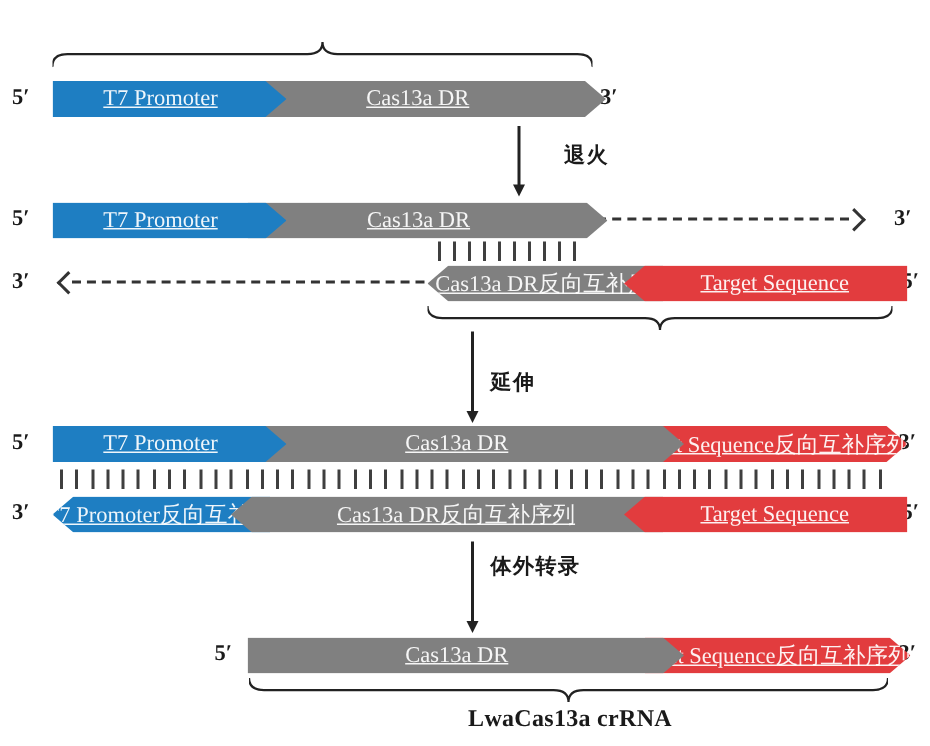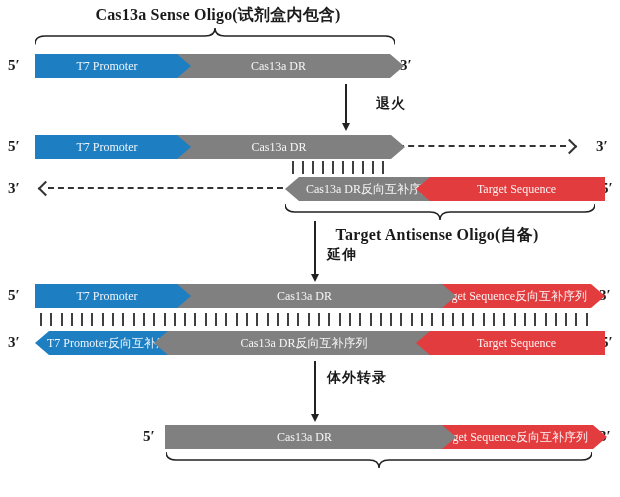--- a/index.html
+++ b/index.html
@@ -19,22 +19,22 @@
   .step-label{
     font-size:14px;font-weight:700;white-space:nowrap;letter-spacing:1px;
   }
   .end-label{
     font-size:15px;font-weight:600;white-space:nowrap;
   }
   .strand{position:absolute;left:0;width:620px;height:24px;}
   .seg{
     position:absolute;top:0;height:24px;
     display:flex;align-items:center;justify-content:center;
-    font-size:12px;color:rgba(255,255,255,.93);
-    white-space:nowrap;overflow:hidden;
+    font-size:15px;color:rgba(255,255,255,.93);
+    white-space:nowrap;overflow:hidden;text-decoration:underline;
   }
   .seg.blue{background:var(--blue);}
   .seg.gray{background:var(--gray);}
   .seg.red{background:var(--red);}
   .tip-r{clip-path:polygon(0 0,calc(100% - 14px) 0,100% 50%,calc(100% - 14px) 100%,0 100%);padding-right:12px;}
   .tip-l{clip-path:polygon(14px 0,100% 0,100% 100%,14px 100%,0 50%);padding-left:12px;}
   .z1{z-index:1}.z2{z-index:2}.z3{z-index:3}
   .dash{position:absolute;height:0;border-top:2px dashed #333;}
   .chev{position:absolute;width:9px;height:9px;border-top:2.2px solid #333;border-right:2.2px solid #333;}
   .chev-r{transform:rotate(45deg);}
@@ -49,21 +49,20 @@
   .ticks-b{gap:8.3px;}
   .tick{width:2px;height:13px;background:#3f3f3f;flex:none;}
   .brace{position:absolute;}
   .brace path{stroke:#222;stroke-width:1.5;fill:none;stroke-linecap:round;}
 </style>
 </head>
 <body>
 
 <div id="canvas">
 
-  <div class="abs title" style="left:218px;top:5px">Cas13a Sense Oligo(试剂盒内包含)</div>
 
   <svg class="brace" style="left:35px;top:28px" width="360" height="17" viewBox="0 0 360 17">
     <path d="M 0 16 Q 0 8 10 8 L 170 8 Q 180 8 180 0 Q 180 8 190 8 L 350 8 Q 360 8 360 16"></path>
   </svg>
 
   <div class="strand" style="top:54px">
     <div class="abs end-label" style="left:8px;top:3px">5′</div>
     <div class="seg gray tip-r z1" style="left:165px;width:227px">Cas13a DR</div>
     <div class="seg blue tip-r z2" style="left:35px;width:144px">T7 Promoter</div>
     <div class="abs end-label" style="left:400px;top:3px">3′</div>
@@ -99,21 +98,20 @@
     <div class="chev chev-l" style="left:40px;top:6px"></div>
     <div class="dash" style="left:48px;top:10px;width:235px"></div>
     <div class="seg gray tip-l z1" style="left:285px;width:145px">Cas13a DR反向互补序列</div>
     <div class="seg red tip-l z2" style="left:416px;width:177px">Target Sequence</div>
     <div class="abs end-label" style="left:601px;top:3px">5′</div>
   </div>
 
   <svg class="brace" style="left:285px;top:204px" width="310" height="17" viewBox="0 0 310 17">
     <path d="M 0 0 Q 0 8 10 8 L 145 8 Q 155 8 155 16 Q 155 8 165 8 L 300 8 Q 310 8 310 0"></path>
   </svg>
-  <div class="abs title" style="left:437px;top:225px">Target Antisense Oligo(自备)</div>
 
   <div class="varrow" style="left:314px;top:221px;height:54px"></div>
   <div class="abs step-label" style="left:327px;top:246px">延伸</div>
 
   <div class="strand" style="top:284px">
     <div class="abs end-label" style="left:8px;top:3px">5′</div>
     <div class="seg red tip-r z1" style="left:430px;width:163px">Target Sequence反向互补序列</div>
     <div class="seg gray tip-r z2" style="left:165px;width:279px">Cas13a DR</div>
     <div class="seg blue tip-r z3" style="left:35px;width:144px">T7 Promoter</div>
     <div class="abs end-label" style="left:599px;top:3px">3′</div>
@@ -190,14 +188,15 @@
   <div class="strand" style="top:425px">
     <div class="abs end-label" style="left:143px;top:3px">5′</div>
     <div class="seg red tip-r z1" style="left:430px;width:165px">Target Sequence反向互补序列</div>
     <div class="seg gray tip-r z2" style="left:165px;width:279px">Cas13a DR</div>
     <div class="abs end-label" style="left:599px;top:3px">3′</div>
   </div>
 
   <svg class="brace" style="left:166px;top:452px" width="426" height="17" viewBox="0 0 426 17">
     <path d="M 0 0 Q 0 8 10 8 L 203 8 Q 213 8 213 16 Q 213 8 223 8 L 416 8 Q 426 8 426 0"></path>
   </svg>
+  <div class="abs title" style="left:380px;top:471px">LwaCas13a crRNA</div>
 
 </div>
 
 </body></html>

